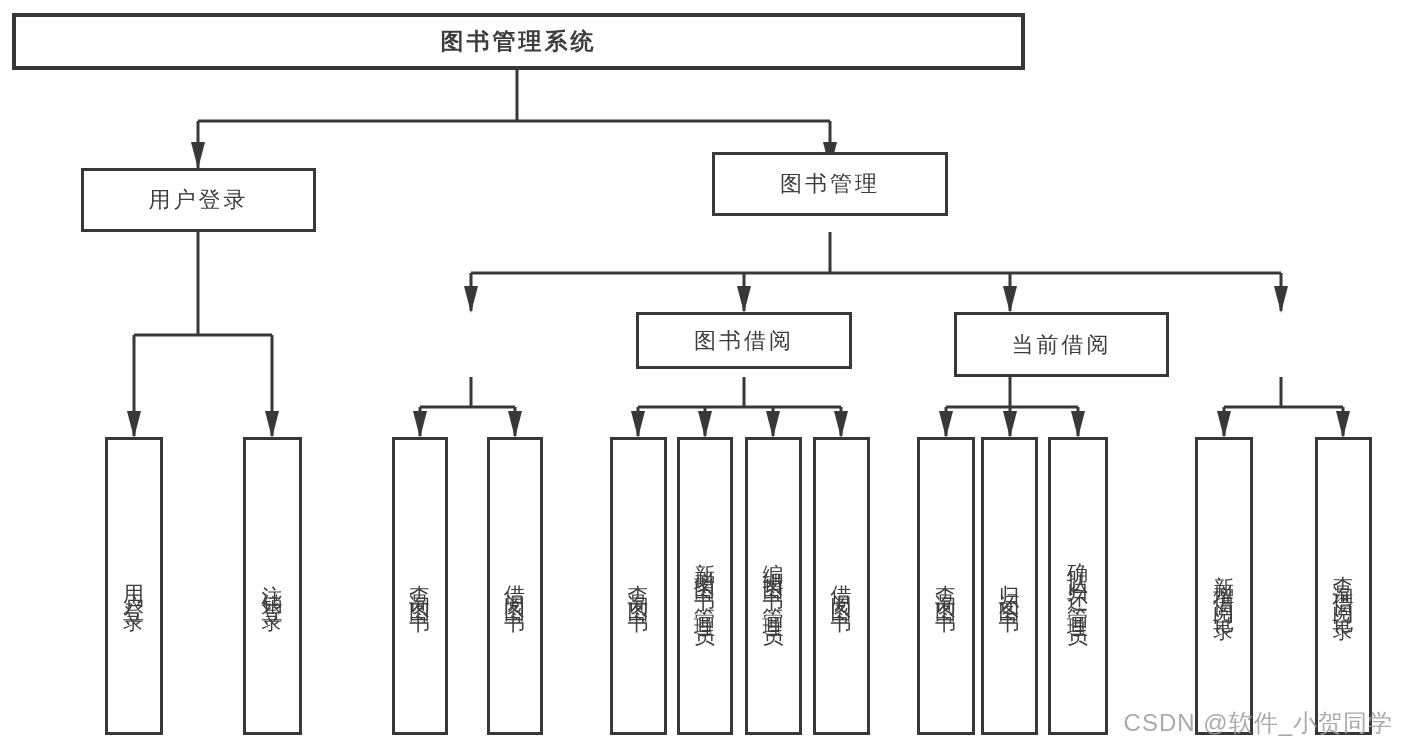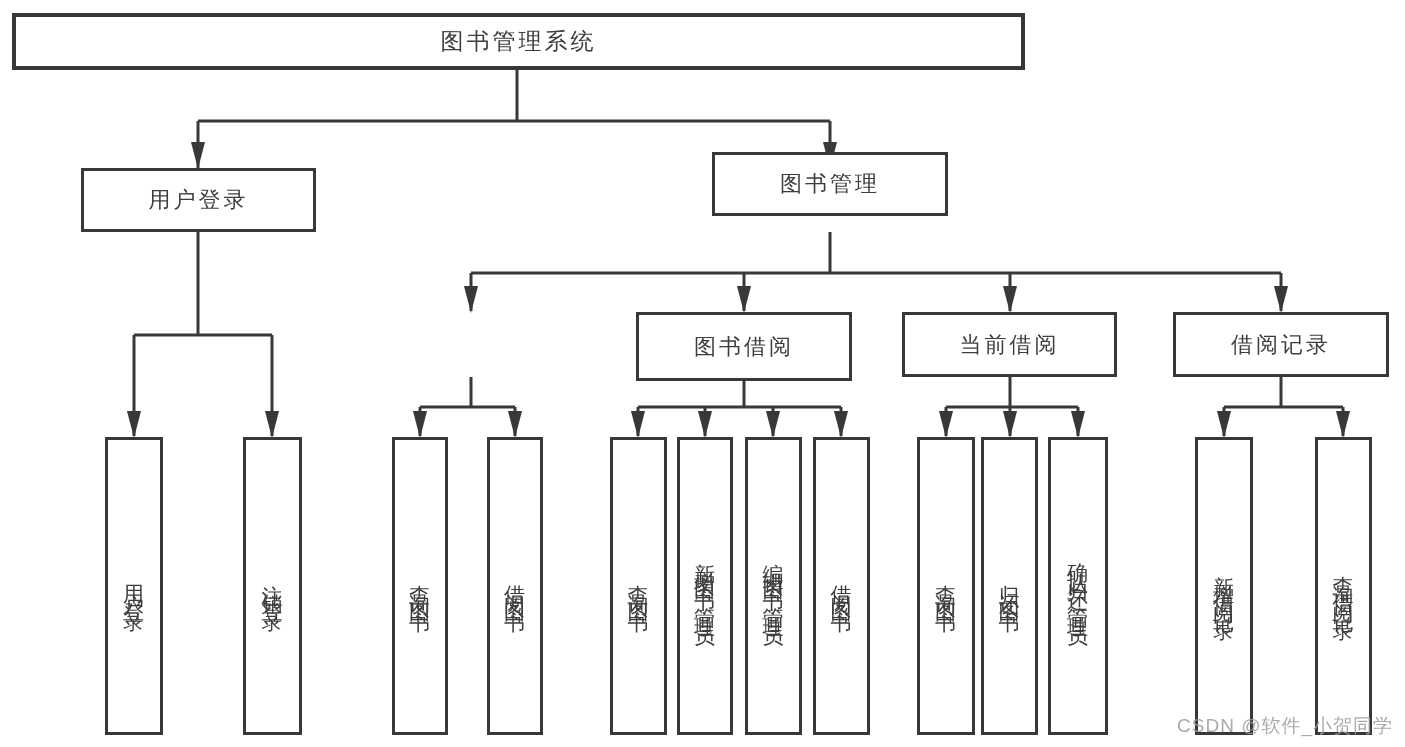--- a/index.html
+++ b/index.html
@@ -24,21 +24,21 @@
   .root-node{border-width:4px;font-size:23px;}
   .v-node{
     writing-mode:vertical-rl;
     font-size:21px;
     letter-spacing:9px;
     line-height:1;
   }
   .watermark{
     position:absolute;
     right:12px;bottom:8px;
-    font-size:19px;
+    font-size:24px;
     color:rgba(158,158,158,0.88);
     letter-spacing:1px;
     white-space:nowrap;
     z-index:5;
   }
 </style>
 </head>
 <body>
 
 <div class="canvas">
@@ -76,28 +76,27 @@
       <polygon points="766,411 780,411 773,438"></polygon>
       <polygon points="834,411 848,411 841,438"></polygon>
       <polygon points="939,411 953,411 946,438"></polygon>
       <polygon points="1003,411 1017,411 1010,438"></polygon>
       <polygon points="1071,411 1085,411 1078,438"></polygon>
       <polygon points="1217,411 1231,411 1224,438"></polygon>
       <polygon points="1336,411 1350,411 1343,438"></polygon>
     </g>
   </svg>
 
-  <div class="node h-node root-node" style="left:12px;top:13px;width:1013px;height:57px;">图书管理系统</div>
+  <div class="node h-node root-node" style="left:12px;top:13px;width:1013px;height:57px;font-weight:bold;">图书管理系统</div>
 
   <div class="node h-node" style="left:81px;top:168px;width:235px;height:64px;">用户登录</div>
   <div class="node h-node" style="left:712px;top:152px;width:236px;height:64px;">图书管理</div>
 
-  <div class="node h-node" style="left:636px;top:312px;width:216px;height:69px;">图书借阅</div>
-  <div class="node h-node" style="left:902px;top:312px;width:215px;height:65px;">当前借阅</div>
-  <div class="node h-node" style="left:1173px;top:312px;width:216px;height:65px;">借阅记录</div>
+  <div class="node h-node" style="left:636px;top:312px;width:216px;height:57px;">图书借阅</div>
+  <div class="node h-node" style="left:954px;top:312px;width:215px;height:65px;">当前借阅</div>
 
   <div class="node v-node" style="left:105px;top:437px;width:58px;height:298px;">用户登录</div>
   <div class="node v-node" style="left:243px;top:437px;width:59px;height:298px;">注销登录</div>
 
   <div class="node v-node" style="left:392px;top:437px;width:56px;height:298px;">查询图书</div>
   <div class="node v-node" style="left:487px;top:437px;width:56px;height:298px;">借阅图书</div>
 
   <div class="node v-node" style="left:610px;top:437px;width:57px;height:298px;">查询图书</div>
   <div class="node v-node" style="left:677px;top:437px;width:56px;height:298px;">新增图书（管理员）</div>
   <div class="node v-node" style="left:745px;top:437px;width:57px;height:298px;">编辑图书（管理员）</div>

